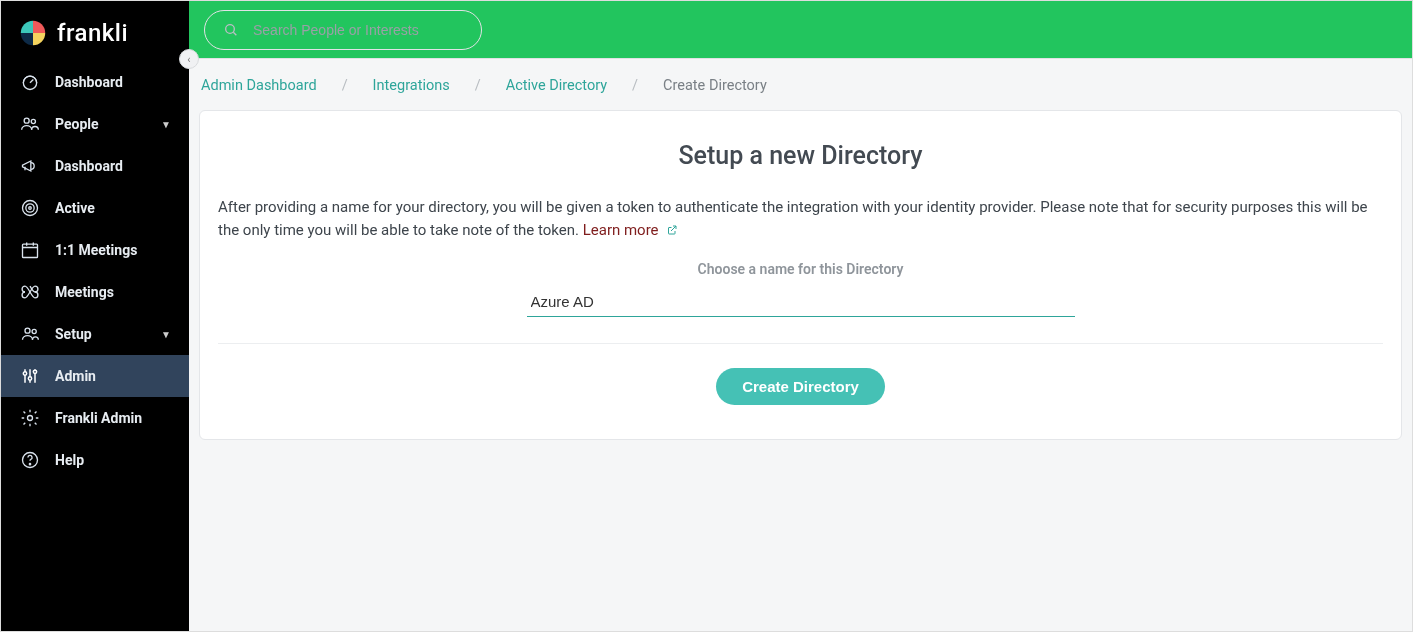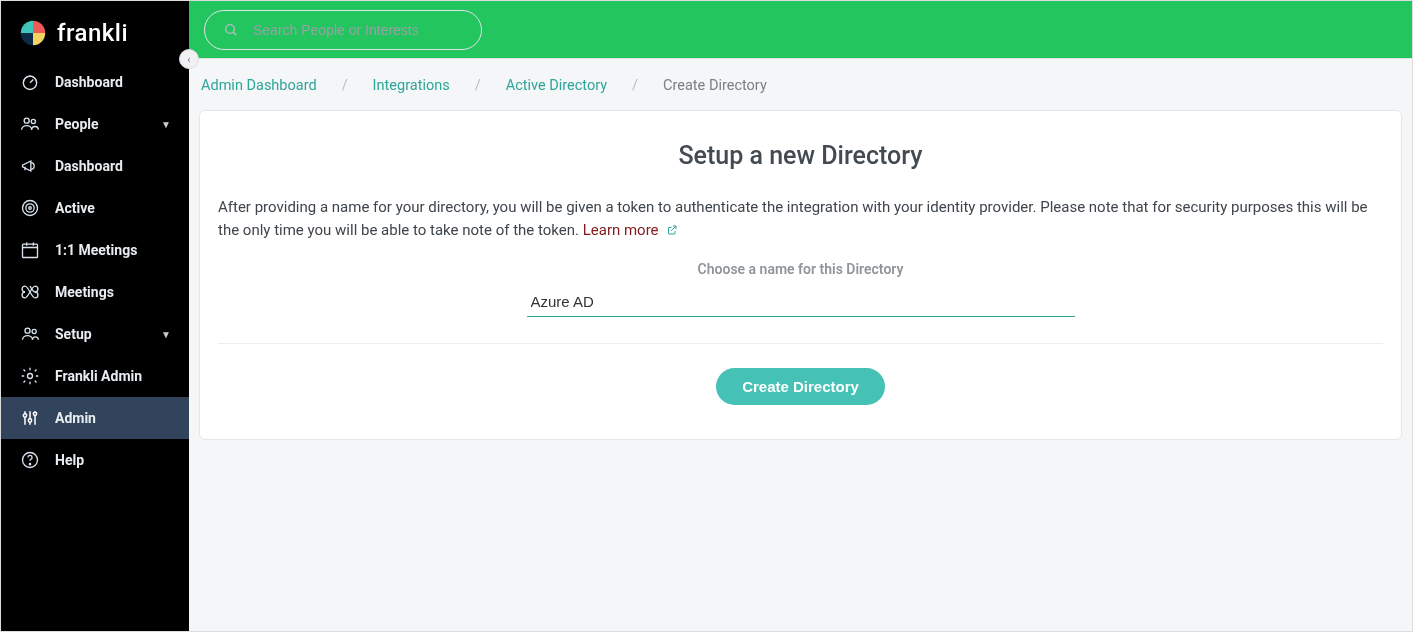--- a/index.html
+++ b/index.html
@@ -291,39 +291,39 @@
           <svg width="20" height="20" viewBox="0 0 24 24" fill="none" stroke="#d9e2ec" stroke-width="1.6">
               <circle cx="9" cy="8" r="3"></circle>
               <circle cx="17" cy="9" r="2.5"></circle>
               <path d="M3 19c0-3 3-5 6-5s6 2 6 5"></path>
               <path d="M15 19c0-2 1.5-3.5 3.5-3.5S22 17 22 19"></path>
             </svg>
         </span>
         <span class="nav-label">Setup</span>
         <span class="nav-chevron">▼</span>
       </li>
-      <li class="nav-item">
-        <span class="nav-icon">
-          <svg width="20" height="20" viewBox="0 0 24 24" fill="none" stroke="#d9e2ec" stroke-width="1.6">
-              <circle cx="12" cy="12" r="3"></circle>
-              <path d="M12 2v3M12 19v3M4.2 4.2l2.1 2.1M17.7 17.7l2.1 2.1M2 12h3M19 12h3M4.2 19.8l2.1-2.1M17.7 6.3l2.1-2.1"></path>
-            </svg>
-        </span>
-        <span class="nav-label">Frankli Admin</span>
-      </li>
       <li class="nav-item active">
         <span class="nav-icon">
           <svg width="20" height="20" viewBox="0 0 24 24" fill="none" stroke="#fff" stroke-width="1.8">
               <path d="M6 4v16M12 4v16M18 4v16"></path>
               <circle cx="6" cy="9" r="2" fill="#31445c"></circle>
               <circle cx="12" cy="15" r="2" fill="#31445c"></circle>
               <circle cx="18" cy="7" r="2" fill="#31445c"></circle>
             </svg>
         </span>
         <span class="nav-label">Admin</span>
+      </li>
+      <li class="nav-item">
+        <span class="nav-icon">
+          <svg width="20" height="20" viewBox="0 0 24 24" fill="none" stroke="#d9e2ec" stroke-width="1.6">
+              <circle cx="12" cy="12" r="3"></circle>
+              <path d="M12 2v3M12 19v3M4.2 4.2l2.1 2.1M17.7 17.7l2.1 2.1M2 12h3M19 12h3M4.2 19.8l2.1-2.1M17.7 6.3l2.1-2.1"></path>
+            </svg>
+        </span>
+        <span class="nav-label">Frankli Admin</span>
       </li>
       <li class="nav-item">
         <span class="nav-icon">
           <svg width="20" height="20" viewBox="0 0 24 24" fill="none" stroke="#d9e2ec" stroke-width="1.6">
               <circle cx="12" cy="12" r="9"></circle>
               <path d="M9.5 9a2.5 2.5 0 1 1 3.5 2.3c-.8.4-1 1-1 1.7"></path>
               <circle cx="12" cy="17" r="0.8" fill="#d9e2ec"></circle>
             </svg>
         </span>
         <span class="nav-label">Help</span>

